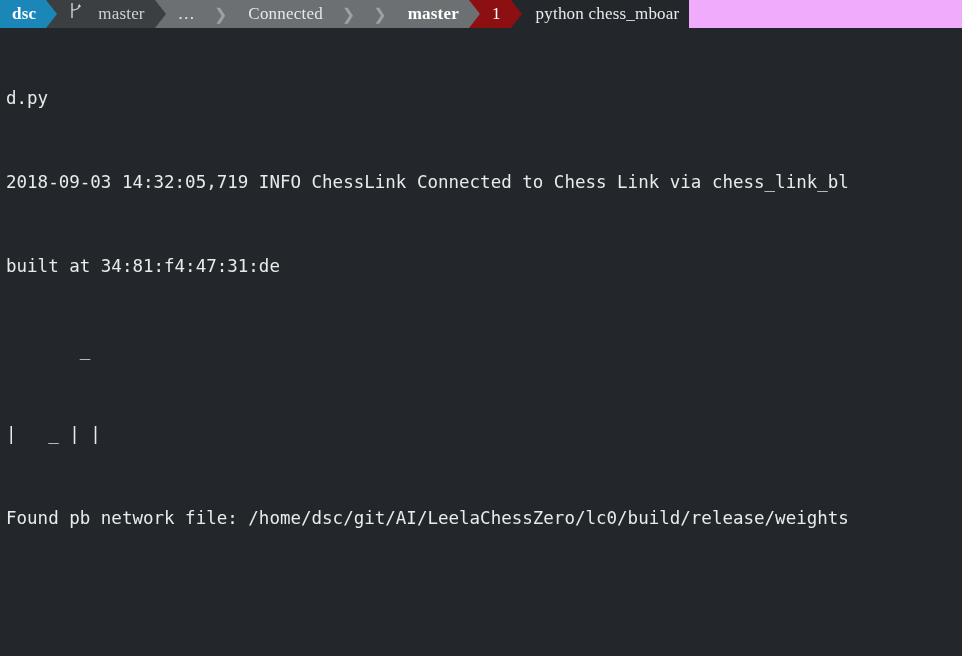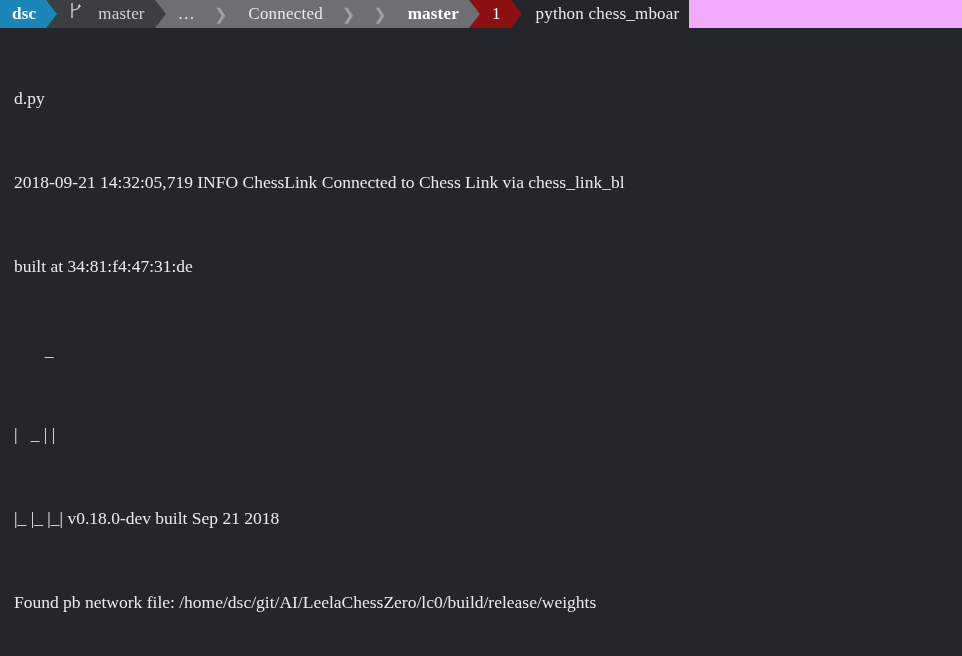--- a/index.html
+++ b/index.html
@@ -68,24 +68,23 @@
     color: #e8eaeb;
     font-size: 17.5px;
     line-height: 28px;
     padding: 0;
     white-space: pre;
     overflow: hidden;
   }
   .tline {
     height: 28px;
     line-height: 28px;
-    padding-left: 14px;
+    padding-left: 6px;
     white-space: pre;
     letter-spacing: 0px;
-    font-family: Liberation Serif, serif;
   }
 </style>
 </head>
 <body>
 
 <div id="prompt-bar">
   <div class="pl-seg seg-host">
     <span>dsc</span>
   </div>
   <div class="pl-arrow arr-host"></div>
@@ -127,25 +126,24 @@
   </div>
   <div class="pl-arrow arr-err"></div>
 
   <div class="pl-seg seg-cmd">
     <span>python chess_mboar</span>
   </div>
 </div>
 
 <div id="term">
   <div class="tline">d.py</div>
-  <div class="tline">2018-09-21 14:32:05,719 INFO ChessLink Connected to Chess Link via chess_link_bl</div>
+  <div class="tline">2018-09-03 14:32:05,719 INFO ChessLink Connected to Chess Link via chess_link_bl</div>
   <div class="tline">built at 34:81:f4:47:31:de</div>
   <div class="tline">       _</div>
   <div class="tline">|   _ | |</div>
-  <div class="tline">|_ |_ |_| v0.18.0-dev built Sep 21 2018</div>
   <div class="tline">Found pb network file: /home/dsc/git/AI/LeelaChessZero/lc0/build/release/weights</div>
   
   
   
   
   
 
   
   
 

